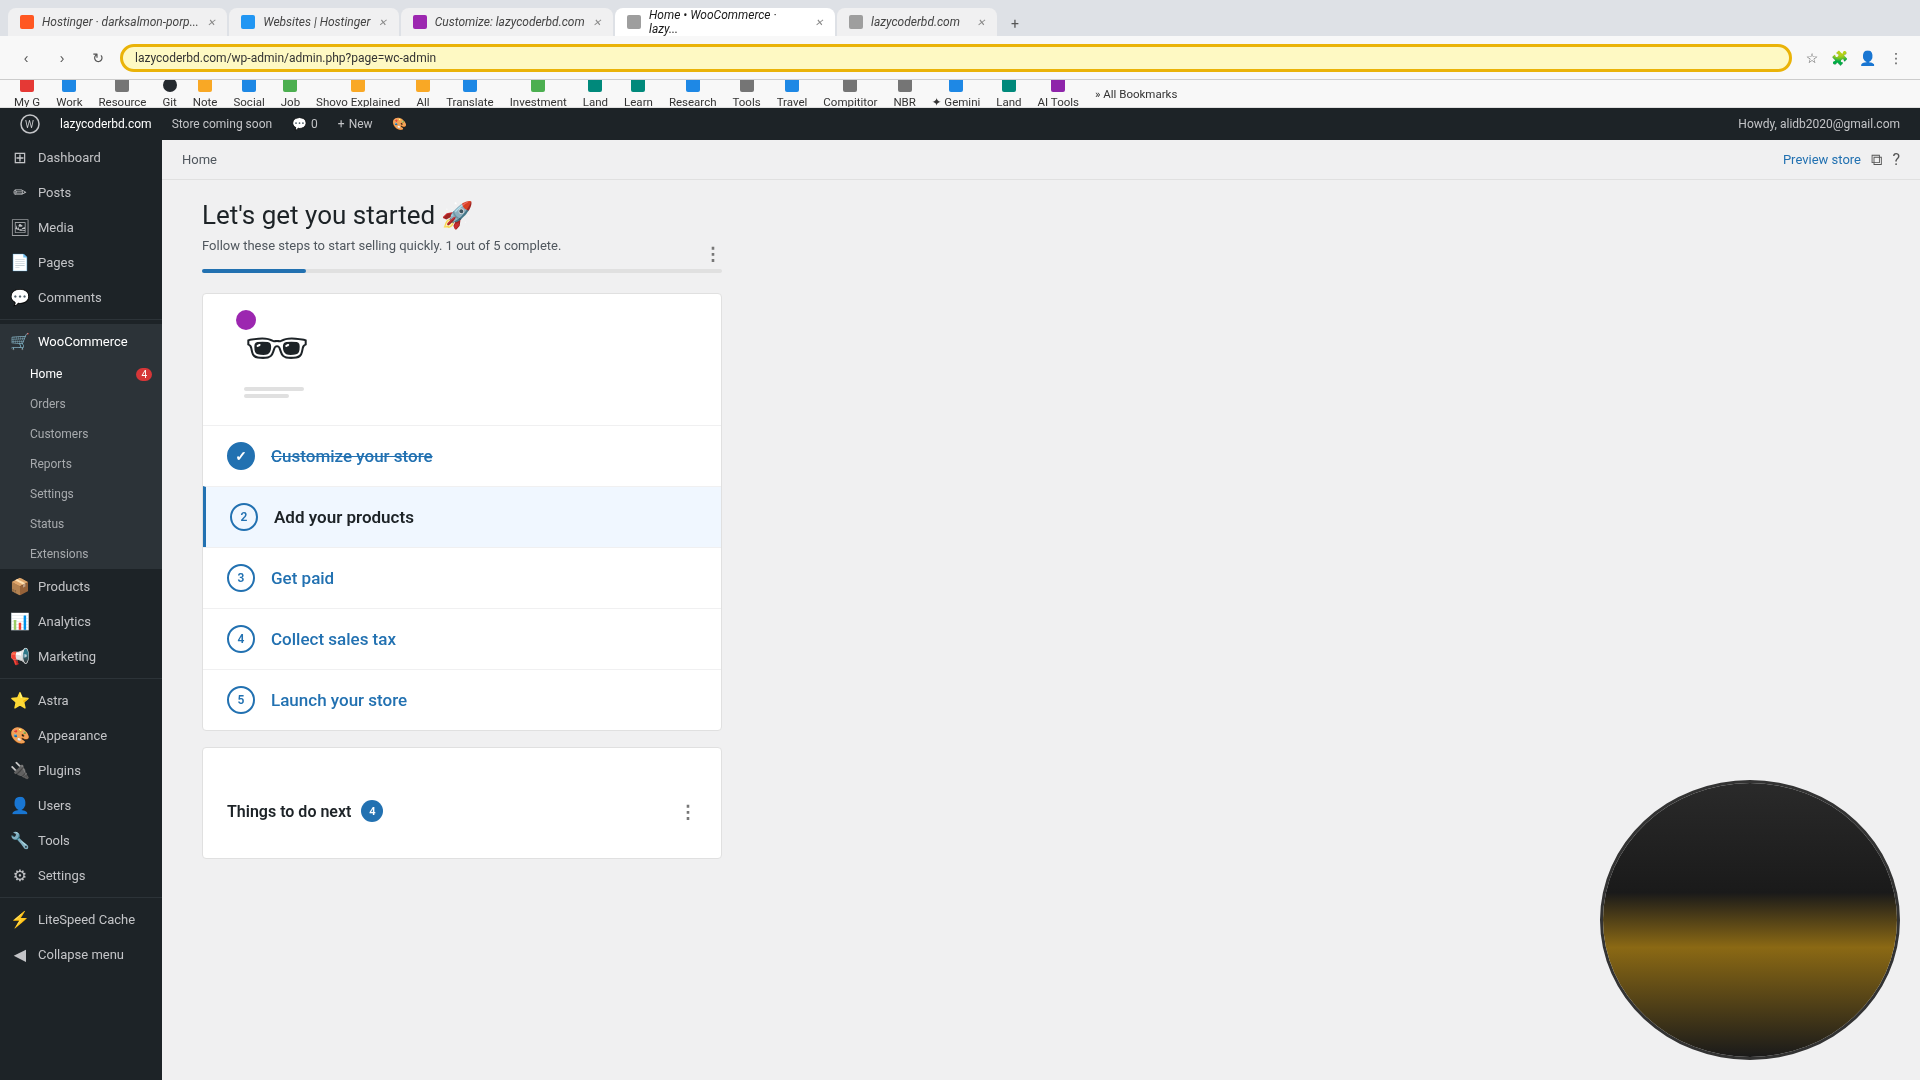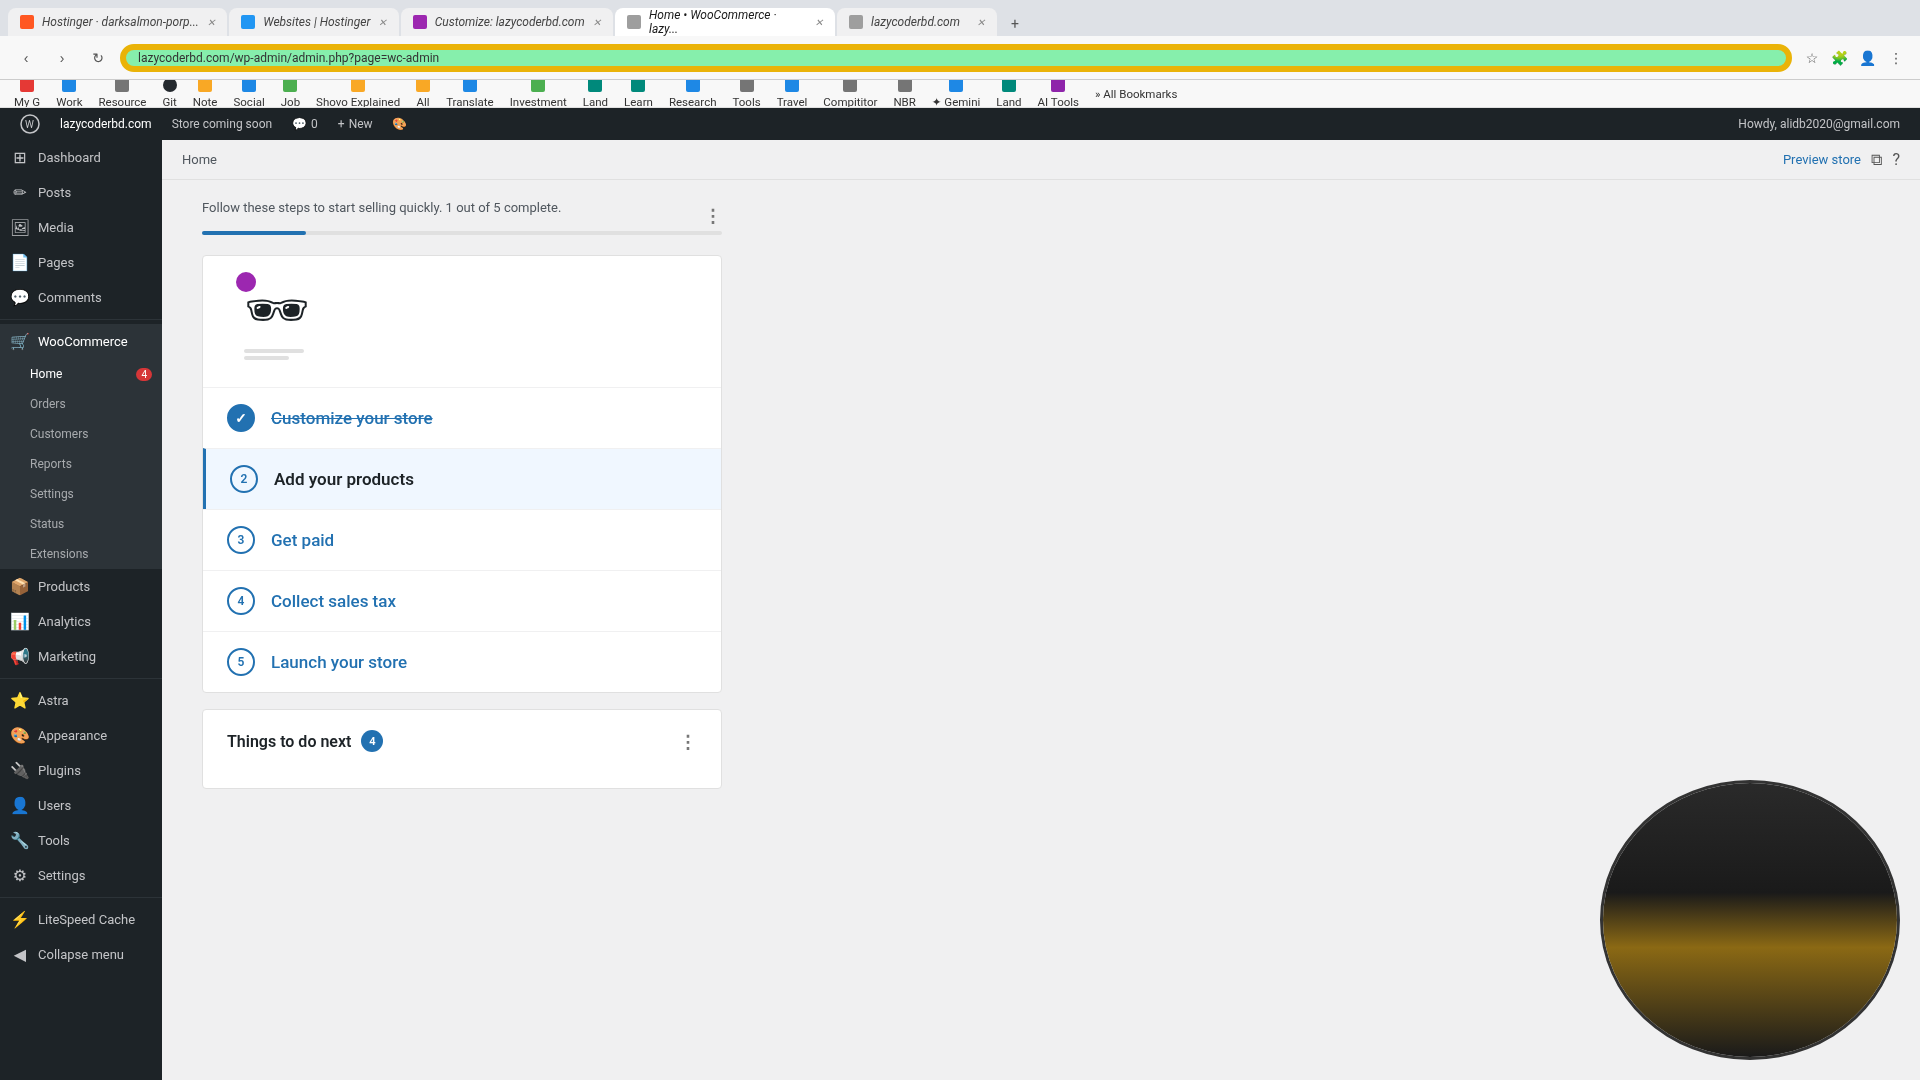--- a/index.html
+++ b/index.html
@@ -7,21 +7,21 @@
     .browser-tabs { height: 36px; display: flex; align-items: flex-end; padding: 0 8px; gap: 2px; background: #dee1e6; }
     .browser-tab { height: 28px; padding: 0 12px; border-radius: 8px 8px 0 0; display: flex; align-items: center; gap: 8px; font-size: 12px; background: #f0f0f1; color: #444; min-width: 160px; max-width: 220px; cursor: pointer; font-style: italic; }
     .browser-tab.active { background: #fff; color: #1a1a1a; }
     .browser-tab .tab-favicon { width: 14px; height: 14px; background: #9c27b0; border-radius: 2px; flex-shrink: 0; }
     .browser-tab .tab-favicon.orange { background: #ff5722; }
     .browser-tab .tab-favicon.blue { background: #2196f3; }
     .browser-tab .tab-favicon.gray { background: #9e9e9e; }
     .browser-tab .tab-close { margin-left: auto; color: #888; font-size: 10px; }
     .browser-toolbar { height: 44px; background: #f8f8f8; display: flex; align-items: center; padding: 0 12px; gap: 8px; border-bottom: 1px solid #ccc; }
     .nav-btn { width: 28px; height: 28px; border-radius: 50%; border: none; background: none; cursor: pointer; display: flex; align-items: center; justify-content: center; color: #555; font-size: 14px; }
-    .address-bar { flex: 1; height: 28px; background: #86efac; border: 6px solid #eab308; border-radius: 14px; padding: 0 12px; font-size: 12px; color: #333; display: flex; align-items: center; }
+    .address-bar { flex: 1; height: 28px; background: #fef9c3; border: 3px solid #eab308; border-radius: 14px; padding: 0 12px; font-size: 12px; color: #333; display: flex; align-items: center; }
     .toolbar-icons { display: flex; gap: 4px; align-items: center; }
     .toolbar-icon { width: 24px; height: 24px; display: flex; align-items: center; justify-content: center; color: #555; font-size: 14px; cursor: pointer; border-radius: 4px; }
     
     
     .bookmarks-bar { height: 28px; background: #f8f8f8; border-bottom: 1px solid #e0e0e0; display: flex; align-items: center; padding: 0 8px; gap: 4px; overflow: hidden; }
     .bookmark-item { display: flex; align-items: center; gap: 3px; padding: 2px 6px; border-radius: 4px; cursor: pointer; font-size: 11.5px; color: #333; white-space: nowrap; flex-direction: column; }
     .bookmark-icon { width: 14px; height: 14px; background: #4caf50; border-radius: 2px; flex-shrink: 0; }
     .bookmark-icon.red { background: #e53935; }
     .bookmark-icon.blue { background: #1e88e5; }
     .bookmark-icon.purple { background: #8e24aa; }
@@ -87,21 +87,21 @@
     .step-item { display: flex; align-items: center; gap: 16px; padding: 16px 24px; border-top: 1px solid #f0f0f1; cursor: pointer; }
     .step-item.active { background: #f0f7ff; border-left: 3px solid #2271b1; }
     .step-number { width: 28px; height: 28px; border-radius: 50%; border: 2px solid #2271b1; color: #2271b1; display: flex; align-items: center; justify-content: center; font-size: 12px; font-weight: 600; flex-shrink: 0; }
     .step-number.check { background: #2271b1; color: #fff; border-color: #2271b1; font-size: 14px; }
     .step-label { color: #2271b1; font-size: 17px; font-weight: 500; text-decoration: line-through; }
     .step-label.active-label { text-decoration: none; color: #1d2327; font-weight: 600; }
     .step-label.normal { text-decoration: none; color: #2271b1; }
 
     
     .things-todo-section { background: #fff; border-radius: 4px; border: 1px solid #e0e0e0; padding: 20px 24px; }
-    .things-todo-header { display: flex; align-items: center; gap: 12px; margin-bottom: 16px; justify-content: space-between; }
+    .things-todo-header { display: flex; align-items: center; gap: 12px; margin-bottom: 16px; justify-content: space-between; margin-top: 32px; }
     .things-todo-title { font-size: 16px; font-weight: 600; }
     .things-todo-badge { background: #2271b1; color: #fff; border-radius: 50%; width: 22px; height: 22px; display: flex; align-items: center; justify-content: center; font-size: 11px; font-weight: 600; }
     .things-todo-menu { color: #777; cursor: pointer; font-size: 18px; }
     .todo-item { padding: 8px 0; }
     .todo-item-title { color: #2271b1; font-size: 14px; font-weight: 500; cursor: pointer; }
     .todo-item-subtitle { color: #777; font-size: 12px; }
     .three-dots { color: #777; cursor: pointer; font-size: 18px; font-weight: bold; }
 
     
     .webcam-overlay { position: fixed; bottom: 20px; right: 20px; width: 300px; height: 280px; border-radius: 50%; overflow: hidden; border: 3px solid #333; background: #222; z-index: 1000; }
@@ -391,20 +391,21 @@
       <span class="breadcrumb">Home</span>
       <div class="header-actions">
         <a class="preview-store-btn">Preview store</a>
         <span class="header-icon">⧉</span>
         <span class="header-icon">?</span>
       </div>
     </div>
 
     <div class="main-content">
 
+      <h1 class="page-title">Let's get you started 🚀</h1>
       <div style="display:flex; align-items:center; justify-content:space-between; width:520px;">
         <p class="page-subtitle">Follow these steps to start selling quickly. 1 out of 5 complete.</p>
         <span class="three-dots">⋮</span>
       </div>
 
       <div class="progress-bar-container">
         <div class="progress-bar"></div>
       </div>
 
       <div class="setup-card" style="width:520px;">

